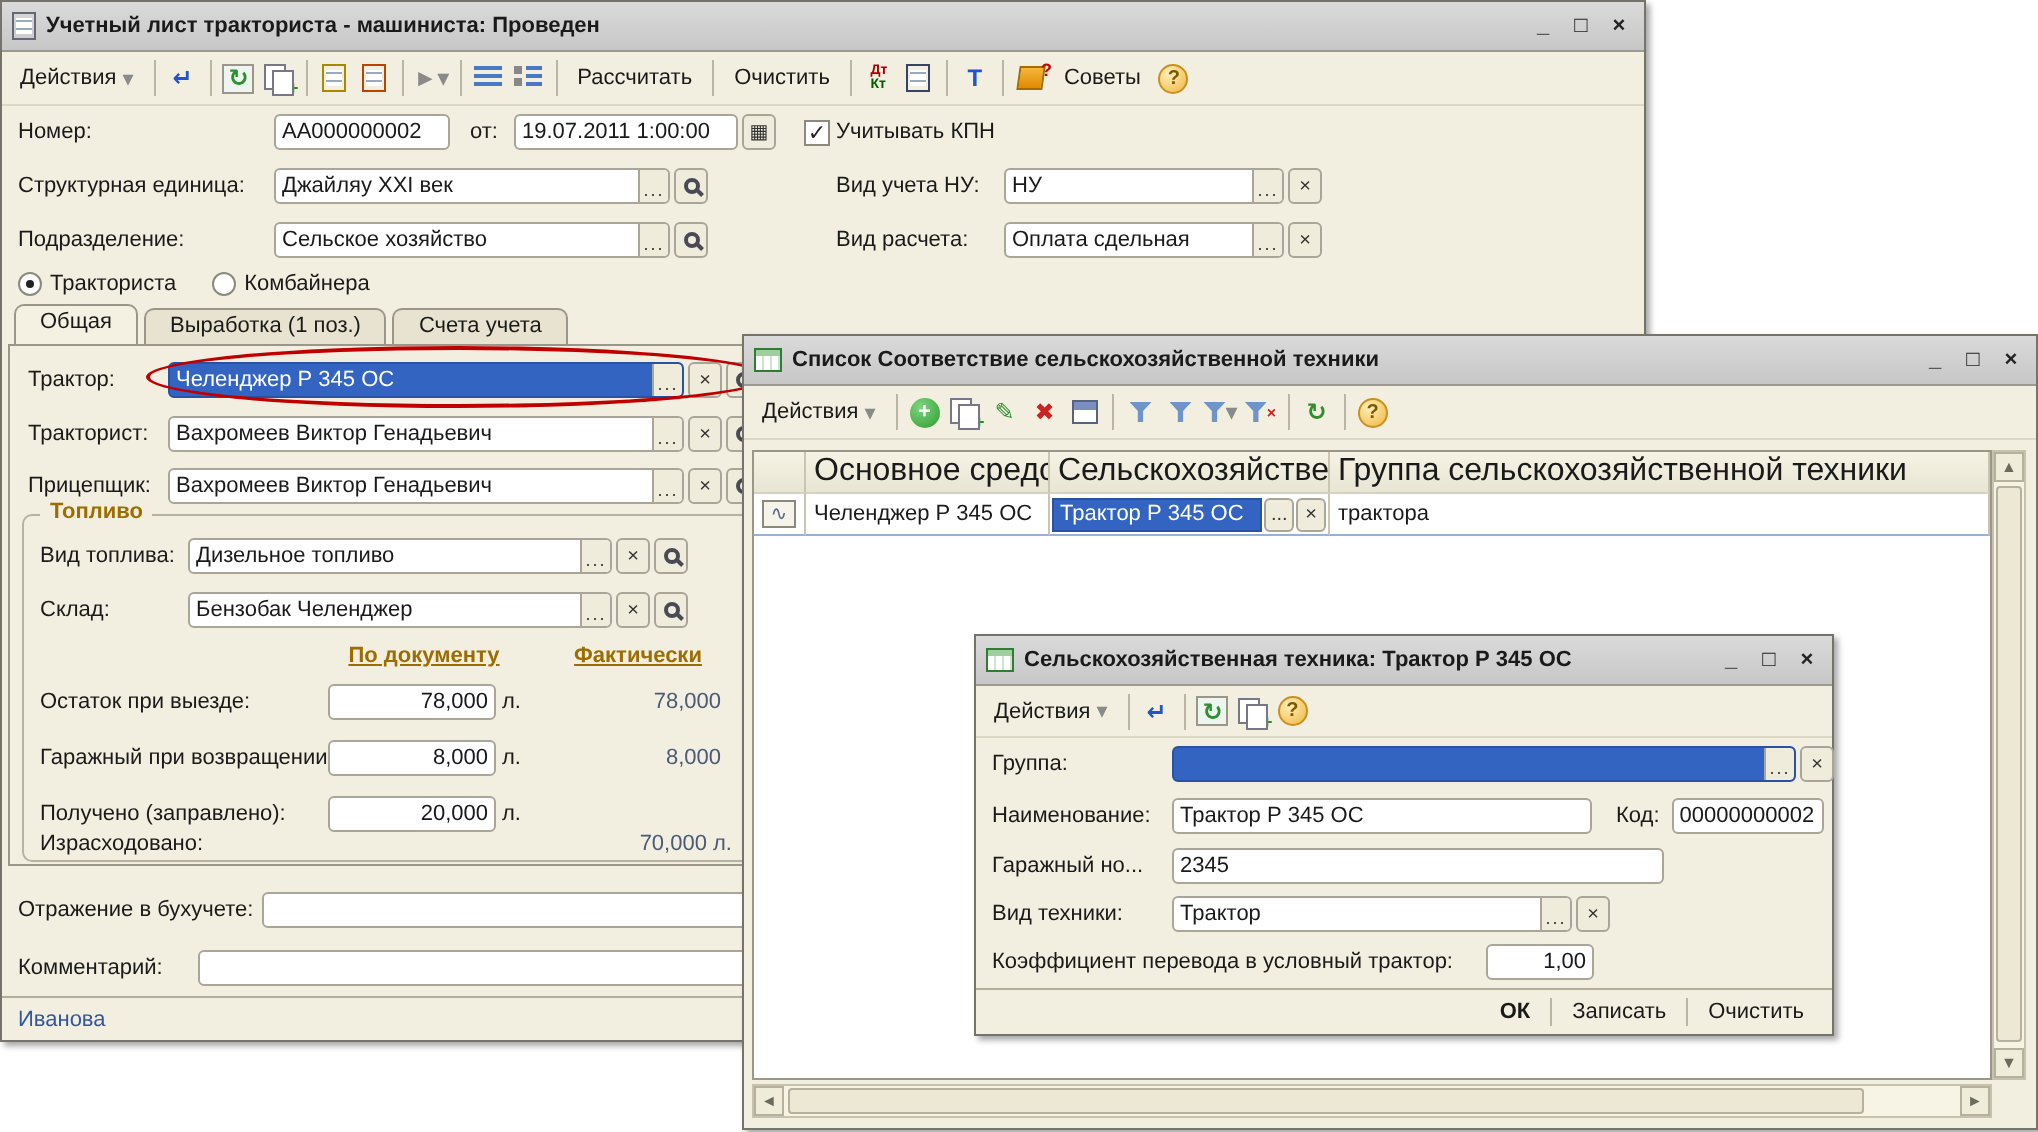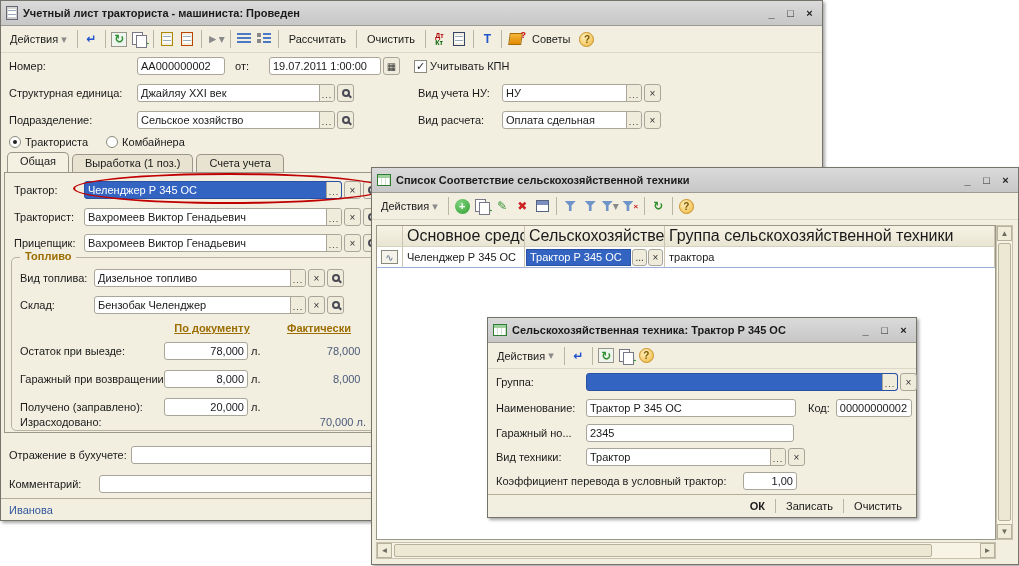--- a/index.html
+++ b/index.html
@@ -203,21 +203,21 @@
       <span class="ti">
           <span class="i-help">?</span>
         </span>
     </div>
 
     <div class="row" style="left:8px;top:56px;">
       <span class="lbl" style="width:128px;">Номер:</span>
       <span class="field" style="width:88px;">
           <span class="v">АА000000002</span>
         </span>
-      <span class="lbl" style="margin:0 20px 0 10px;">от:</span>
+      <span class="lbl" style="margin:0 8px 0 10px;">от:</span>
       <span class="field" style="width:112px;">
           <span class="v">19.07.2011  1:00:00</span>
         </span>
       <span class="sqb">▦</span>
       <span class="cb" style="margin-left:14px;">✓</span>
       <span class="lbl" style="margin-left:3px;">Учитывать КПН</span>
     </div>
 
     <div class="row" style="left:8px;top:83px;">
       <span class="lbl" style="width:128px;">Структурная единица:</span>
@@ -518,21 +518,21 @@
       <span class="field" style="width:210px;">
           <span class="v">Трактор Р 345 ОС</span>
         </span>
       <span class="lbl" style="margin:0 6px 0 12px;">Код:</span>
       <span class="field" style="width:76px;">
           <span class="v">00000000002</span>
         </span>
     </div>
     <div class="row" style="left:8px;top:106px;">
       <span class="lbl" style="width:90px;">Гаражный но...</span>
-      <span class="field" style="width:208px;">
+      <span class="field" style="width:246px;">
           <span class="v">2345</span>
         </span>
     </div>
     <div class="row" style="left:8px;top:130px;">
       <span class="lbl" style="width:90px;">Вид техники:</span>
       <span class="field" style="width:200px;">
           <span class="v">Трактор</span>
           <span class="dots">...</span>
         </span>
       <span class="sqb">×</span>

